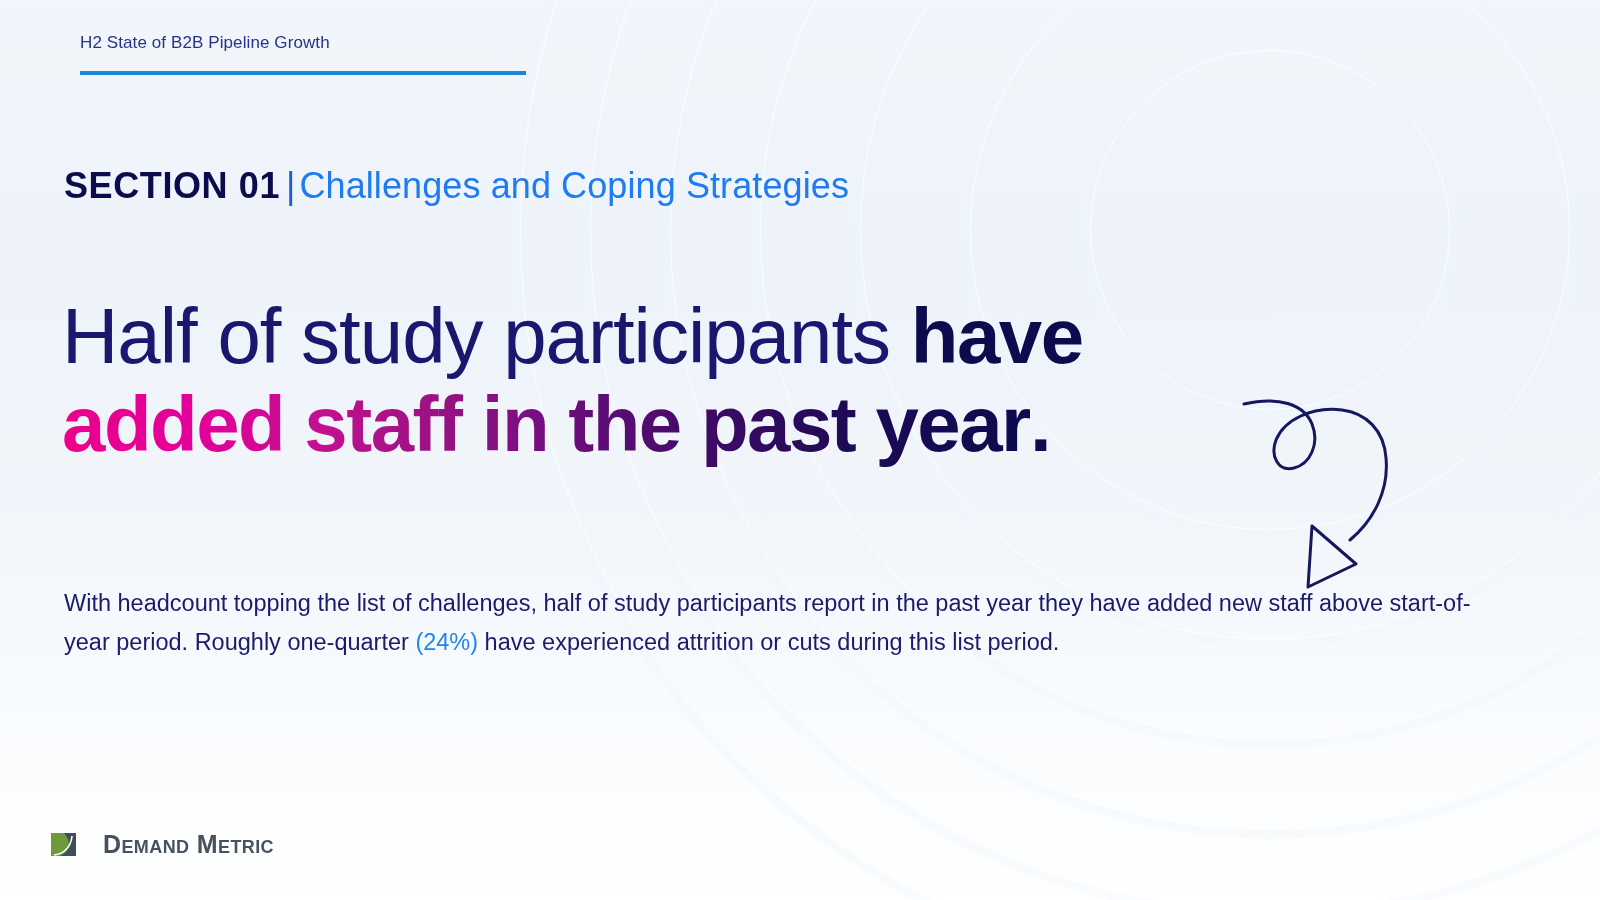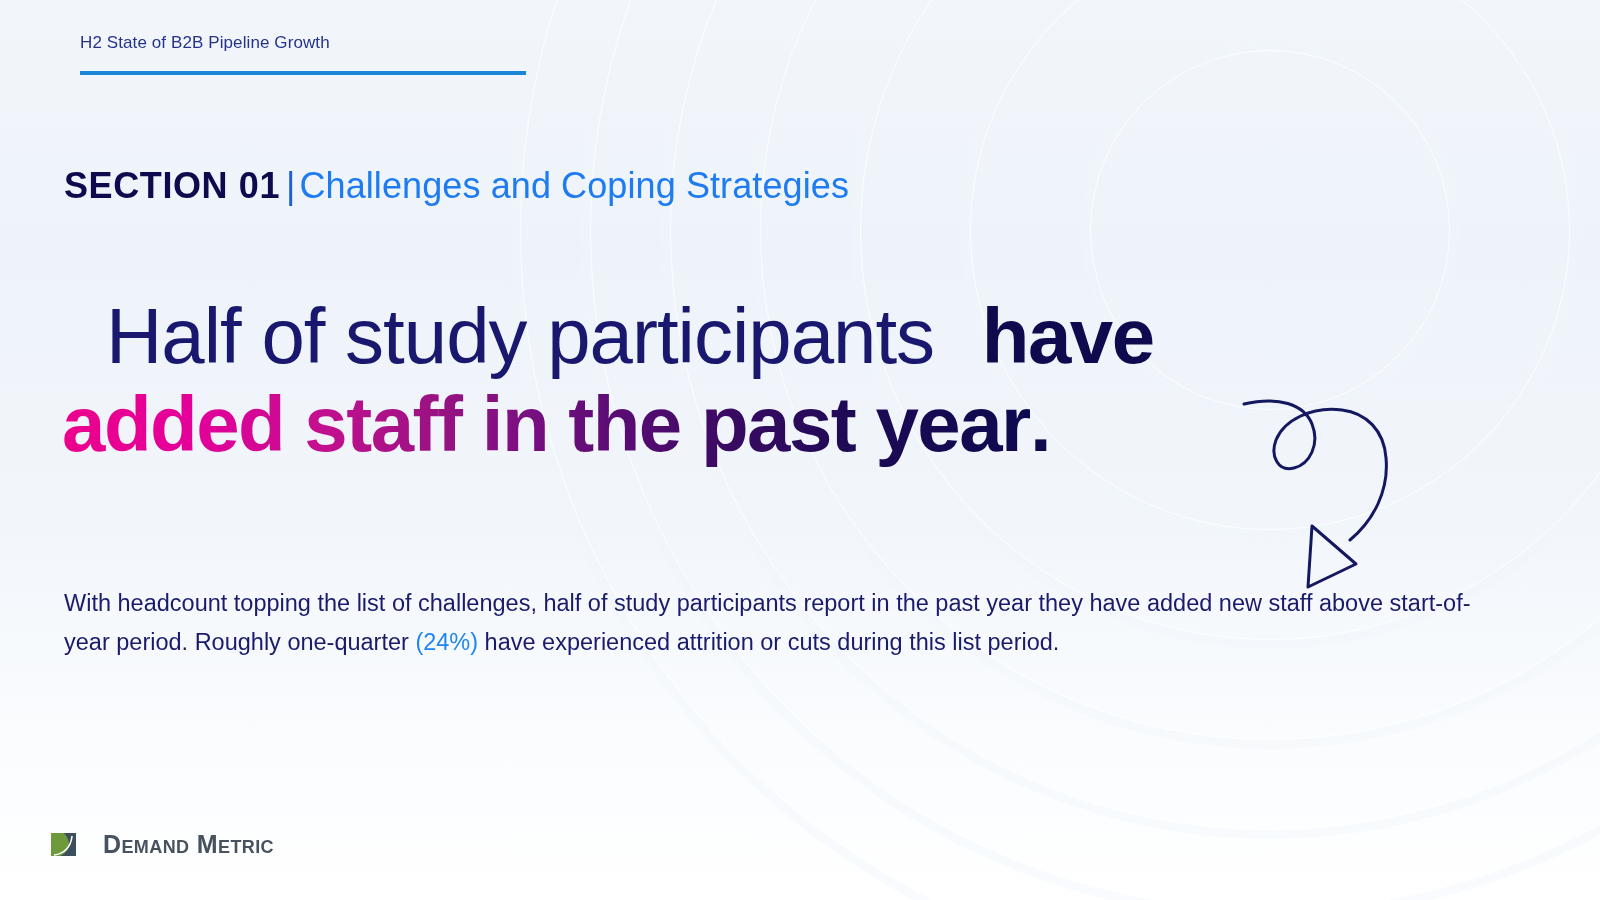--- a/index.html
+++ b/index.html
@@ -95,27 +95,25 @@
   }
   .hl-line{
     font-size:78px;
     line-height:88px;
     letter-spacing:-1px;
     white-space:nowrap;
   }
   .hl-light{
     font-weight:300;
     color:#19186e;
-    margin-left:44px;
   }
   .hl-bold-navy{
     font-weight:900;
     color:#0d0a4e;
     letter-spacing:-1.5px;
-    margin-left:27px;
   }
   .hl-grad{
     font-weight:700;
     letter-spacing:-1.5px;
     background:linear-gradient(90deg,
         #ec008c 0%,
         #e3009a 14%,
         #c2108f 27%,
         #9c1283 38%,
         #7a0f82 48%,

